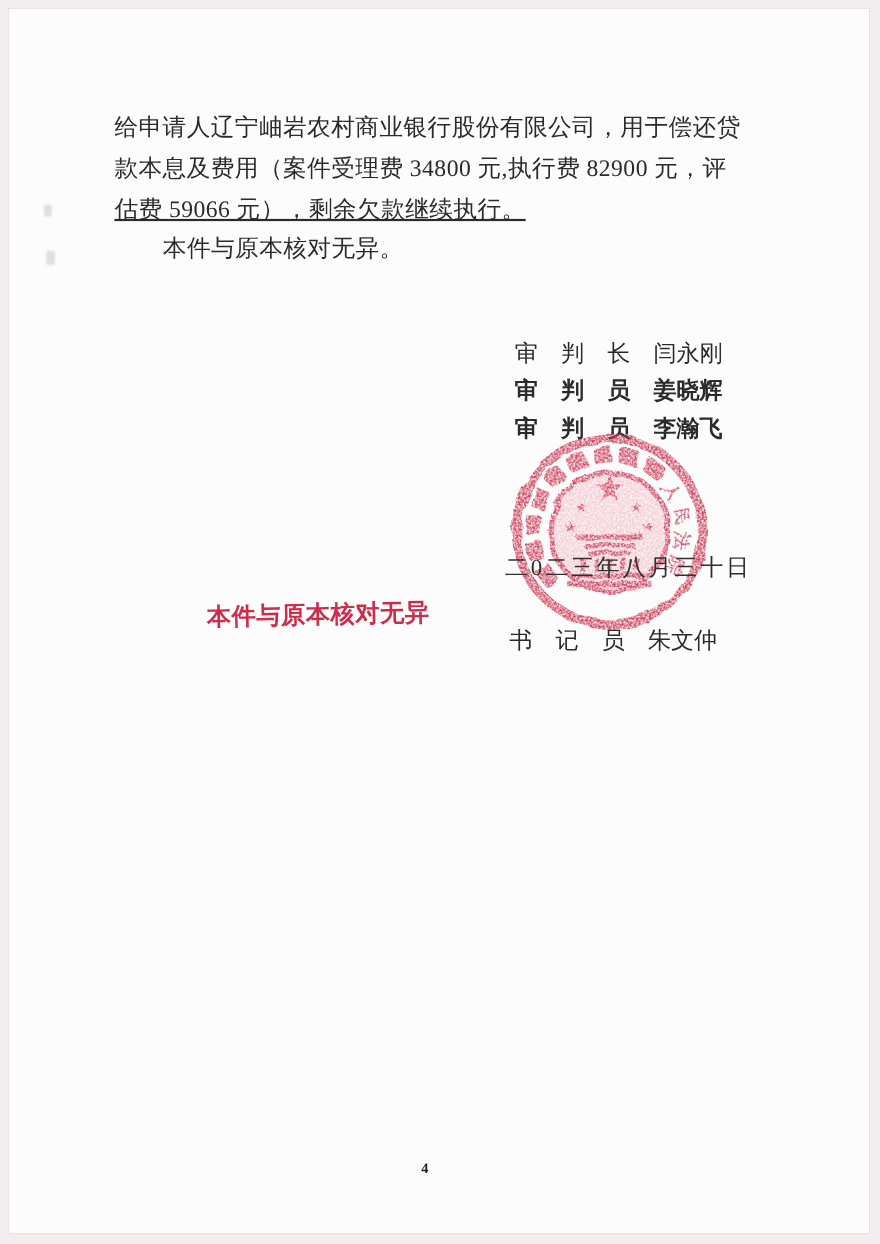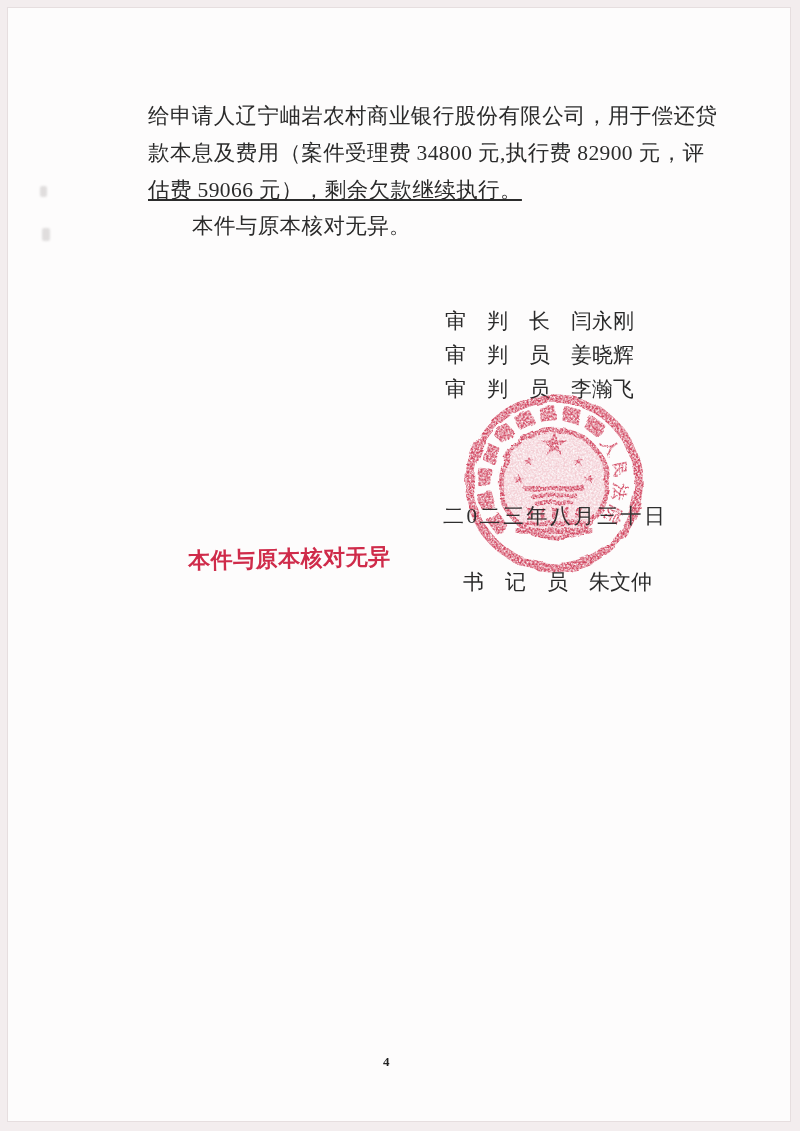--- a/index.html
+++ b/index.html
@@ -10,26 +10,26 @@
     overflow:hidden;
   }
   .page{
     position:absolute;left:7px;top:7px;width:784px;height:1115px;
     background:#fdfcfc;border:1px solid #e6dedf;
     box-sizing:border-box;
   }
   .abs{position:absolute;}
   .bodyline{
     font-size:21.5px;letter-spacing:0.4px;color:#2b2b2b;
-    white-space:nowrap;line-height:1;margin-left:44px;
+    white-space:nowrap;line-height:1;
   }
   .sig-row{
     font-size:21px;color:#2b2b2b;white-space:nowrap;line-height:1;
   }
-  .sig-row .label{margin-right:21px;}
+  .sig-row .label{margin-right:21px;margin-left:23px;}
   .date-line{
     font-size:21px;letter-spacing:2.5px;color:#2f2f2f;white-space:nowrap;line-height:1;z-index:5;
   }
   .clerk-line{
     font-size:21px;color:#2b2b2b;white-space:nowrap;line-height:1;z-index:5;
   }
   .clerk-line .label{margin-right:21px;}
   .verify-stamp{
     font-family:"Liberation Sans", sans-serif;
     font-weight:bold;font-size:22px;letter-spacing:0.5px;
@@ -54,24 +54,24 @@
 <div class="abs smudge" style="left:42px;top:228px;width:8px;height:13px;"></div>
 
 <div class="abs bodyline" style="left:104px;top:106px;">给申请人辽宁岫岩农村商业银行股份有限公司，用于偿还贷</div>
 <div class="abs bodyline" style="left:104px;top:143px;">款本息及费用（案件受理费 34800 元,执行费 82900 元，评</div>
 <div class="abs bodyline" style="left:104px;top:180px;text-decoration:underline;">估费 59066 元），剩余欠款继续执行。</div>
 <div class="abs bodyline" style="left:148px;top:216px;">本件与原本核对无异。</div>
 
 <div class="abs sig-row" style="left:445px;top:311px;">
   <span class="label">审　判　长</span><span>闫永刚</span>
 </div>
-<div class="abs sig-row" style="left:445px;top:345px;">
+<div class="abs sig-row" style="left:445px;top:345px;font-weight:bold;">
   <span class="label">审　判　员</span><span>姜晓辉</span>
 </div>
-<div class="abs sig-row" style="left:445px;top:379px;">
+<div class="abs sig-row" style="left:445px;top:379px;font-weight:bold;">
   <span class="label">审　判　员</span><span>李瀚飞</span>
 </div>
 
 <svg class="abs seal" style="left:458px;top:387px;" width="192" height="192" viewBox="0 0 200 200">
   <defs>
     <filter id="stampfx" x="-20%" y="-20%" width="140%" height="140%">
       <feTurbulence type="fractalNoise" baseFrequency="0.055" numOctaves="2" seed="7" result="warp"></feTurbulence>
       <feDisplacementMap in="SourceGraphic" in2="warp" scale="7" result="warped"></feDisplacementMap>
       <feTurbulence type="fractalNoise" baseFrequency="0.5" numOctaves="3" seed="3" result="speck"></feTurbulence>
       <feColorMatrix in="speck" type="matrix" values="0 0 0 0 0  0 0 0 0 0  0 0 0 0 0  0 0 0 1.8 -0.28" result="mask"></feColorMatrix>
@@ -119,21 +119,21 @@
 
     <g font-family="Liberation Sans, sans-serif" font-size="17" font-weight="bold" text-anchor="middle">
       <text x="100" y="36" transform="rotate(58 100 100)">人</text>
       <text x="100" y="36" transform="rotate(78 100 100)">民</text>
       <text x="100" y="36" transform="rotate(98 100 100)">法</text>
       <text x="100" y="36" transform="rotate(118 100 100)">院</text>
     </g>
   </g>
 </svg>
 
-<div class="abs date-line" style="left:443px;top:506px;">二0二三年八月三十日</div>
+<div class="abs date-line" style="left:459px;top:506px;">二0二三年八月三十日</div>
 
 <div class="abs verify-stamp" style="left:188px;top:548px;color:#cf2b4a;">本件与原本核对无异</div>
 
 <div class="abs clerk-line" style="left:463px;top:572px;">
   <span class="label">书　记　员</span><span>朱文仲</span>
 </div>
 
 <div class="abs page-number" style="left:383px;top:1055px;">4</div>
 
 </body></html>

